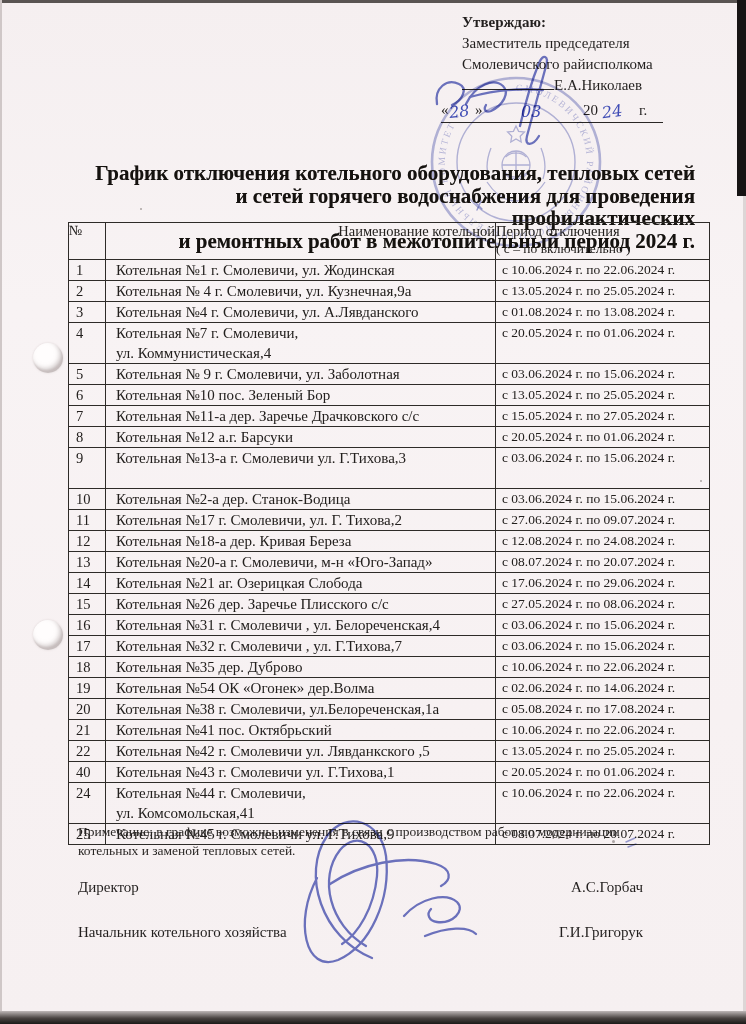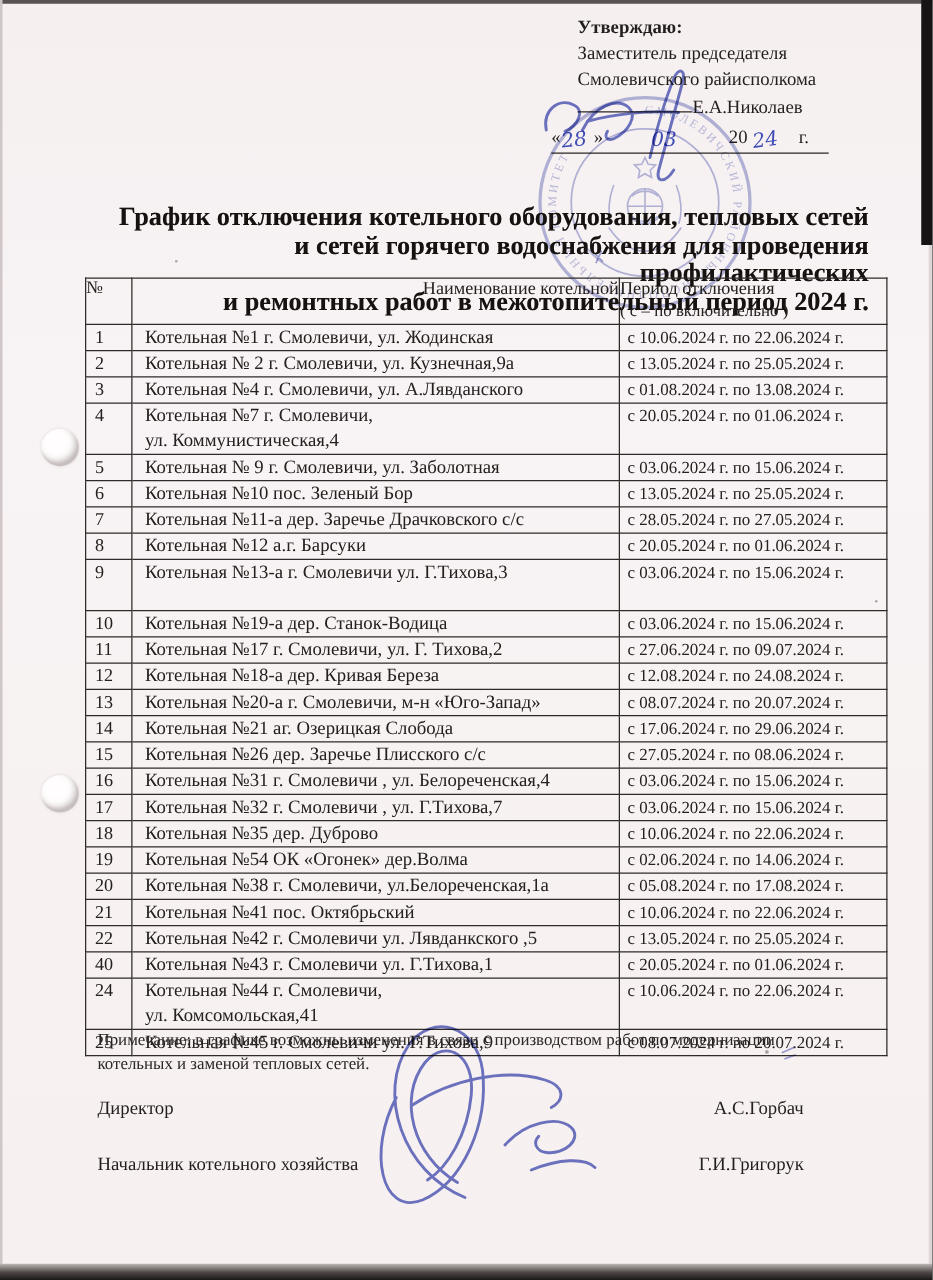--- a/index.html
+++ b/index.html
@@ -135,21 +135,21 @@
       </tr>
     </thead>
     <tbody>
         <tr>
           <td class="num">1</td>
           <td class="name">Котельная №1 г. Смолевичи, ул. Жодинская</td>
           <td class="period">с 10.06.2024 г. по 22.06.2024 г.</td>
         </tr>
         <tr>
           <td class="num">2</td>
-          <td class="name">Котельная № 2 г. Смолевичи, ул. Кузнечная,9а</td>
+          <td class="name">Котельная № 4 г. Смолевичи, ул. Кузнечная,9а</td>
           <td class="period">с 13.05.2024 г. по 25.05.2024 г.</td>
         </tr>
         <tr>
           <td class="num">3</td>
           <td class="name">Котельная №4 г. Смолевичи, ул. А.Лявданского</td>
           <td class="period">с 01.08.2024 г. по 13.08.2024 г.</td>
         </tr>
         <tr class="tall">
           <td class="num">4</td>
           <td class="name">Котельная №7 г. Смолевичи,
@@ -162,35 +162,35 @@
           <td class="period">с 03.06.2024 г. по 15.06.2024 г.</td>
         </tr>
         <tr>
           <td class="num">6</td>
           <td class="name">Котельная №10  пос. Зеленый Бор</td>
           <td class="period">с 13.05.2024 г. по 25.05.2024 г.</td>
         </tr>
         <tr>
           <td class="num">7</td>
           <td class="name">Котельная №11-а дер. Заречье Драчковского с/с</td>
-          <td class="period">с 28.05.2024 г. по 27.05.2024 г.</td>
+          <td class="period">с 15.05.2024 г. по 27.05.2024 г.</td>
         </tr>
         <tr>
           <td class="num">8</td>
           <td class="name">Котельная №12  а.г. Барсуки</td>
           <td class="period">с 20.05.2024 г. по 01.06.2024 г.</td>
         </tr>
         <tr class="tall">
           <td class="num">9</td>
           <td class="name">Котельная №13-а  г. Смолевичи ул. Г.Тихова,3</td>
           <td class="period">с 03.06.2024 г. по 15.06.2024 г.</td>
         </tr>
         <tr>
           <td class="num">10</td>
-          <td class="name">Котельная №19-а дер. Станок-Водица</td>
+          <td class="name">Котельная №2-а дер. Станок-Водица</td>
           <td class="period">с 03.06.2024 г. по 15.06.2024 г.</td>
         </tr>
         <tr>
           <td class="num">11</td>
           <td class="name">Котельная №17 г. Смолевичи, ул. Г. Тихова,2</td>
           <td class="period">с 27.06.2024 г. по 09.07.2024 г.</td>
         </tr>
         <tr>
           <td class="num">12</td>
           <td class="name">Котельная №18-а  дер. Кривая Береза</td>

